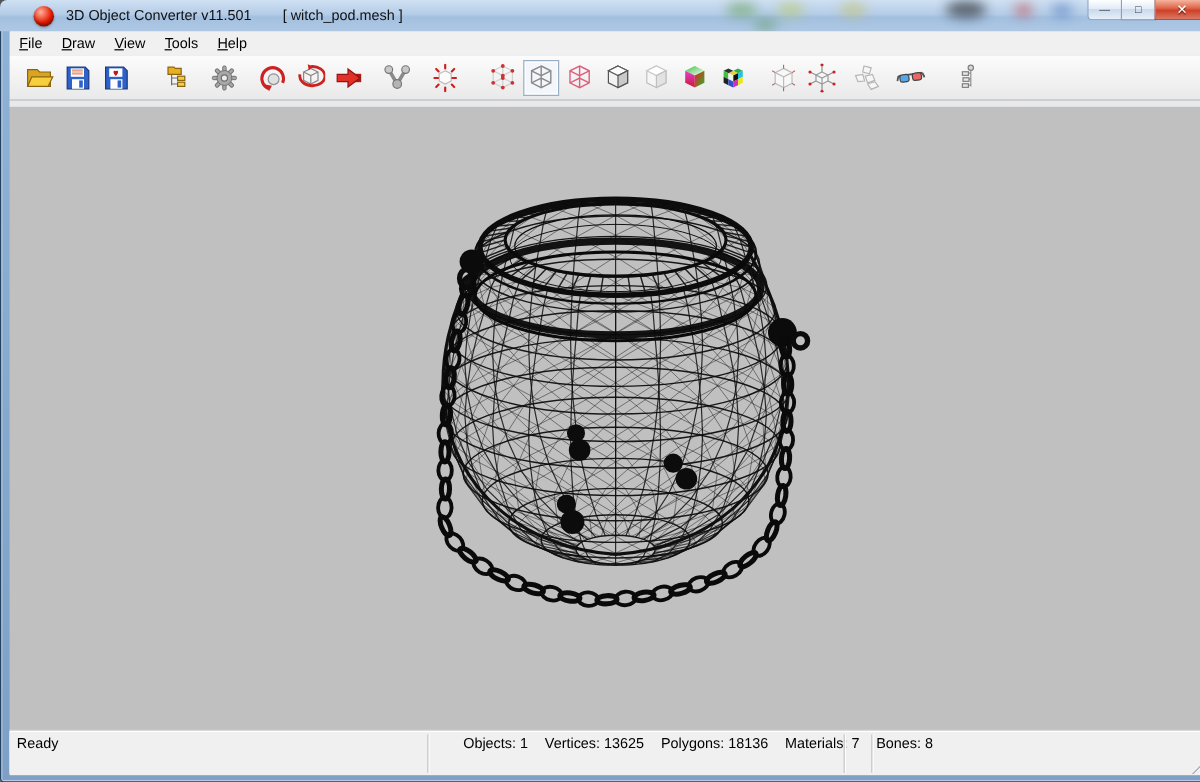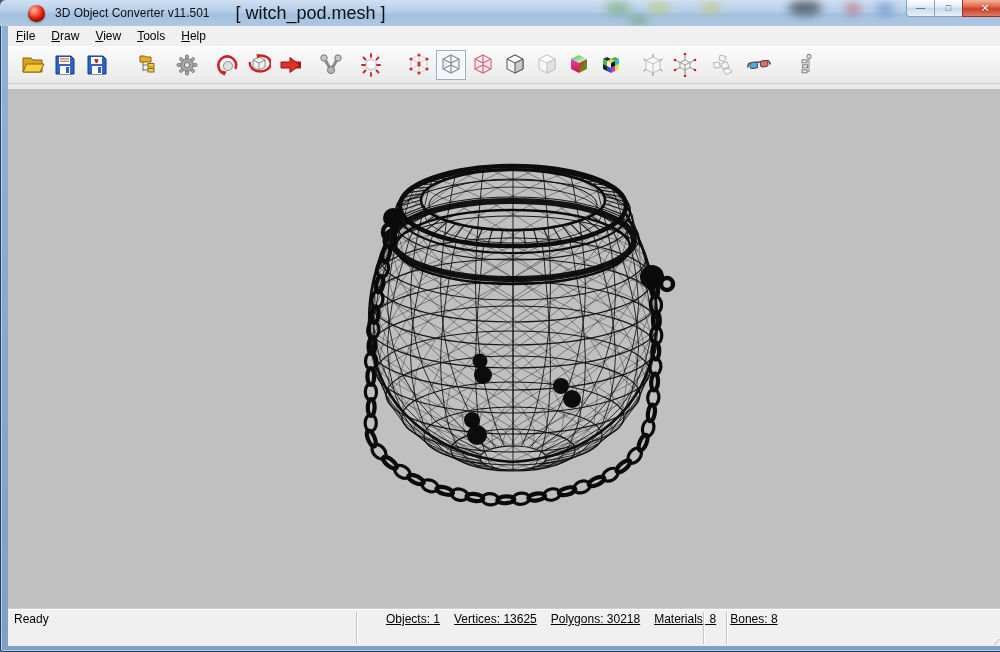--- a/index.html
+++ b/index.html
@@ -9,21 +9,21 @@
           box-shadow:inset 0 0 0 1px #24425f, inset 0 0 0 2px rgba(255,255,255,.45);padding-left:16px;}
   
   .titlebar{position:absolute;top:0;left:0;right:0;height:26px;
             background:linear-gradient(#cfe0f2,#b5cde8 45%,#a3c0e0 55%,#aec8e4);
             display:flex;align-items:center;padding-left:28px;box-sizing:border-box;overflow:hidden;}
   .blob{position:absolute;filter:blur(5px);border-radius:50%;opacity:.5;pointer-events:none;}
   .appicon{width:17px;height:17px;border-radius:50%;flex:0 0 auto;z-index:2;
            background:radial-gradient(circle at 35% 30%,#ffb0a0,#e81c00 55%,#870a00);
            box-shadow:inset 0 -2px 3px rgba(0,0,0,.35),0 1px 2px rgba(0,0,0,.35);}
   .wtitle{margin-left:10px;font-size:12px;color:#101010;white-space:nowrap;z-index:2;}
-  .wdoc{margin-left:26px;font-size:18px;color:#101010;white-space:nowrap;z-index:2;}
+  .wdoc{margin-left:26px;font-size:12px;color:#101010;white-space:nowrap;z-index:2;}
   .wc{position:absolute;top:0;right:8px;display:flex;z-index:3;}
   .wc .btn{height:17px;border:1px solid #8aa1ba;border-top:none;display:flex;align-items:center;justify-content:center;
            font-size:9px;color:#31404f;cursor:default;box-sizing:border-box;
            background:linear-gradient(#ffffff,#e2ebf6 45%,#c9d9eb 50%,#e8f0f9);}
   .wc .btn.min{width:29px;border-radius:0 0 0 4px;}
   .wc .btn.max{width:27px;border-left:none;border-right:none;}
   .wc .btn.close{width:46px;border-radius:0 0 4px 0;color:#fff;font-size:11px;font-weight:bold;
            border-color:#93362a;text-shadow:0 1px 1px rgba(0,0,0,.45);
            background:linear-gradient(#f7b49e,#e júl? 0 0) ;
            background:linear-gradient(#f7b49e,#de6a4f 40%,#ce4129 55%,#db7a64);}
@@ -42,21 +42,21 @@
   .tool svg{display:block;}
   .ml4{margin-left:4px}.ml6{margin-left:6px}.ml8{margin-left:8px}.ml10{margin-left:10px}.ml16{margin-left:16px}.ml18{margin-left:18px}
   
   .canvas{position:absolute;top:84px;bottom:26px;left:8px;right:9px;background:#c0c0c0;
           border-top:5px solid #e9e9e9;box-sizing:border-box;overflow:hidden;}
   
   .statusbar{position:absolute;bottom:6px;left:8px;right:9px;height:36px;background:#f0f0f0;
              font-size:12px;color:#000;box-shadow:0 -1px 0 #ffffff, 0 -2px 0 #cfcfcf;}
   .statusbar .ready{position:absolute;left:6px;top:2px;}
   .statusbar .sep{position:absolute;top:2px;bottom:2px;width:1px;background:#c6c6c6;box-shadow:1px 0 0 #ffffff;}
-  .stats{position:absolute;left:378px;top:2px;display:flex;gap:14px;white-space:nowrap;text-decoration:underline;}
+  .stats{position:absolute;left:378px;top:2px;display:flex;gap:14px;white-space:nowrap;}
   .grip{position:absolute;right:1px;bottom:1px;width:13px;height:13px;
         background:repeating-linear-gradient(-45deg,transparent 0 3px,#aab4c0 3px 4px,#ffffff 4px 5px);
         clip-path:polygon(100% 0,100% 100%,0 100%);}
 </style>
 </head>
 <body>
 
 <div class="window">
 
   <div class="titlebar">
@@ -539,22 +539,22 @@
         <ellipse cx="646.5" cy="200.2" rx="8.4" ry="3.4" fill="none" stroke="#0a0a0a" stroke-width="4.2" transform="rotate(-97.4 646.5 200.2)"></ellipse>
       </svg>
   </div>
 
   <div class="statusbar">
     <span class="ready">Ready</span>
     <div class="sep" style="left:348px"></div>
     <div class="stats">
       <span>Objects: 1</span>
       <span>Vertices: 13625</span>
-      <span>Polygons: 30218</span>
-      <span>Materials: 8</span>
+      <span>Polygons: 18136</span>
+      <span>Materials: 7</span>
       <span>Bones: 8</span>
     </div>
     <div class="sep" style="left:695px"></div>
     <div class="sep" style="left:718px"></div>
     <div class="grip"></div>
   </div>
 
 </div>
 
 </body></html>

